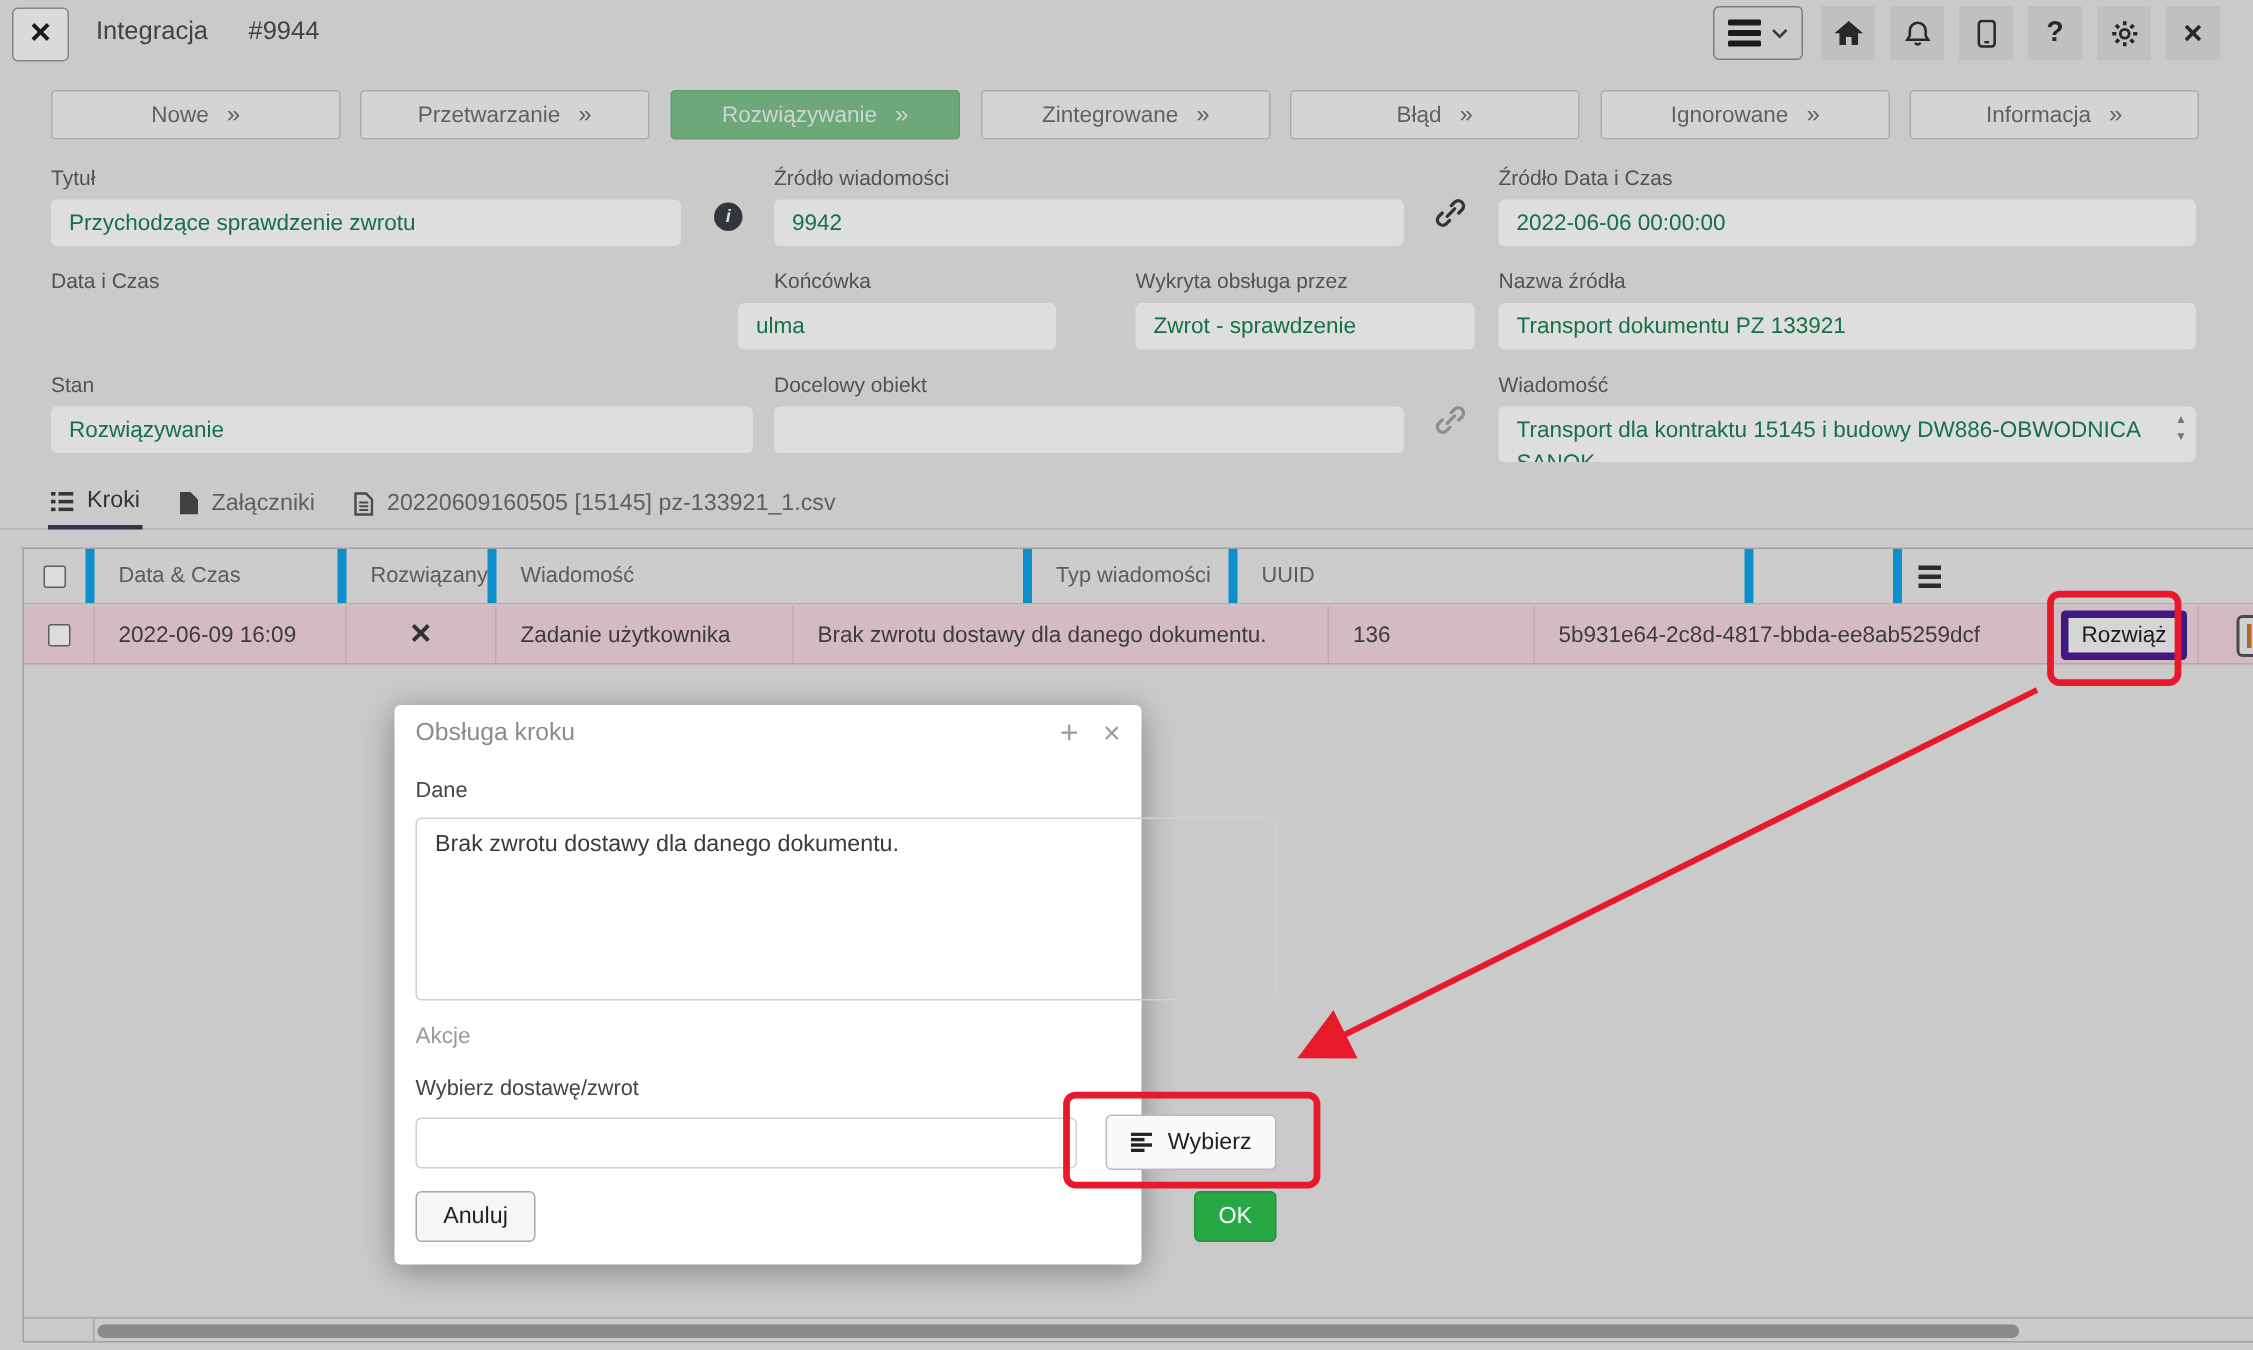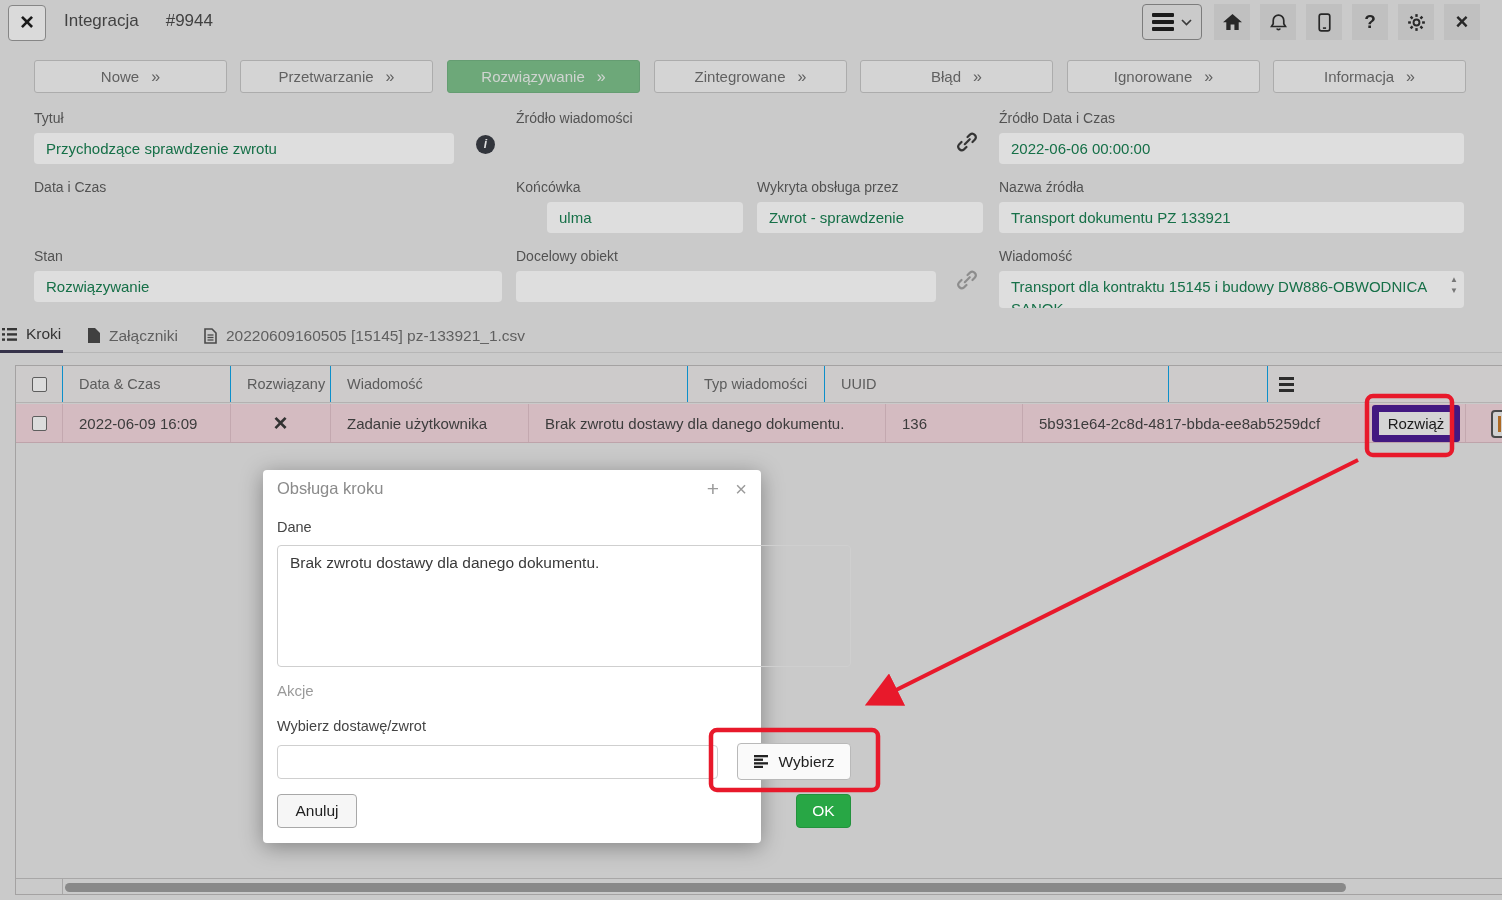--- a/index.html
+++ b/index.html
@@ -36,38 +36,38 @@
   .info-badge { width:19px; height:19px; border-radius:50%; background:#3a3d46; color:#fff; font-size:12px;
                 font-weight:700; text-align:center; line-height:19px; font-style:italic; cursor:pointer; }
   .msg-area { background:#fff; border-radius:4px; padding:5px 26px 0 12px; font-size:15px; color:#1a8153;
               line-height:22px; height:37px; overflow:hidden; }
   .spinner { position:absolute; right:6px; top:5px; display:flex; flex-direction:column; gap:3px; color:#888;
              font-size:8px; line-height:8px; cursor:pointer; }
 
   
   .tabbar { left:0; top:318px; width:1502px; height:35px; border-bottom:1px solid #d2d2d2; }
   .tab { position:absolute; top:0; height:35px; display:flex; align-items:center; gap:9px; font-size:15.5px;
-         color:#6e6e6e; cursor:pointer; }
+         color:#6e6e6e; cursor:pointer;margin-left:32px; }
   .tab.active { color:#3c3c3c; border-bottom:3px solid #3f3a55; }
 
   
   .panel { left:15px; top:365px; width:1487px; height:530px; border-left:1px solid #bdbbbb; border-top:1px solid #bdbbbb;
            border-bottom:1px solid #bdbbbb; overflow:hidden; }
   .t-head { position:absolute; left:0; top:0; width:1487px; height:37px; display:flex; background:#eceaea;
             border-bottom:1px solid #cfcccc; }
-  .t-head .cell { border-right:1px solid #0ea5e9; display:flex; align-items:center; font-size:14.5px; color:#6a6a6a; padding-left:16px; }
+  .t-head .cell { border-right:6px solid #0ea5e9; display:flex; align-items:center; font-size:14.5px; color:#6a6a6a; padding-left:16px; }
   .t-row { position:absolute; left:0; top:38px; width:1487px; height:39px; display:flex; background:#f4d7de;
            border-bottom:1px solid #dbbcc4; }
   .t-row .cell { border-right:1px solid #e0c2ca; display:flex; align-items:center; font-size:15px; color:#464646; padding-left:16px; }
   .c0{width:47px; justify-content:center; padding-left:0 !important;}
   .c1{width:168px;} .c2{width:100px;} .c3{width:198px;} .c4{width:357px;} .c5{width:137px;} .c6{width:344px;}
   .c7{width:99px; padding-left:0 !important; justify-content:center;} .c8{width:37px; padding-left:0 !important; justify-content:center; border-right:none !important;}
   .chk { width:15px; height:15px; border:1.5px solid #6d6d6d; border-radius:2px; background:#fdfdfd; cursor:pointer; }
   .xglyph { font-size:24px; font-weight:700; color:#3a3a3a; line-height:20px; }
-  .resolve-btn { background:#f5f5f5; border:7px solid #4c1d95; border-radius:3px; padding:3px 9px;
+  .resolve-btn { background:#f5f5f5; border:5px solid #4c1d95; border-radius:3px; padding:3px 9px;
                  font-size:15px; color:#222; cursor:pointer; }
   .menu-ico { display:flex; flex-direction:column; gap:3px; cursor:pointer; }
   .menu-ico span { width:15px; height:3px; background:#333; }
   .edge-btn { position:absolute; left:1475px; top:44px; width:40px; height:28px; border:2px solid #555;
               border-radius:4px; background:#f1f1f1; display:flex; align-items:center; cursor:pointer; }
   .edge-btn i { display:block; width:3px; height:16px; background:#c87a2a; margin-left:5px; }
 
   .scrollrow { position:absolute; left:0; top:512px; width:1487px; height:17px; border-top:1px solid #c2c0c0; }
   .corner { position:absolute; left:0; top:0; width:47px; height:17px; border-right:1px solid #c2c0c0; }
   .hthumb { position:absolute; left:49px; top:4px; width:1281px; height:9px; border-radius:5px; background:#9e9e9e; cursor:grab; }
@@ -181,37 +181,38 @@
   <div class="abs status-btn" style="left:1273px">
       <span>Informacja</span>
       <span class="chev">»</span>
     </div>
 
   <div class="abs f-label" style="left:34px; top:110px">Tytuł</div>
   <div class="abs f-field" style="left:34px; top:133px; width:420px">Przychodzące sprawdzenie zwrotu</div>
   <div class="abs info-badge" style="left:476px; top:135px">i</div>
 
   <div class="abs f-label" style="left:516px; top:110px">Źródło wiadomości</div>
+  <div class="abs f-field" style="left:516px; top:133px; width:420px">9942</div>
   <div class="abs" style="left:956px; top:131px">
     <svg width="22" height="22" viewBox="0 0 20 20">
         <g fill="none" stroke="#3c3c3c" stroke-width="2" stroke-linecap="round">
           <path d="M8 12 L12.5 7.5"></path>
           <path d="M10.5 5.5 l2.2-2.2 a3.2 3.2 0 0 1 4.5 4.5 l-2.2 2.2"></path>
           <path d="M9.5 14.5 l-2.2 2.2 a3.2 3.2 0 0 1 -4.5-4.5 l2.2-2.2"></path>
         </g>
       </svg>
   </div>
 
   <div class="abs f-label" style="left:999px; top:110px">Źródło Data i Czas</div>
   <div class="abs f-field" style="left:999px; top:133px; width:465px">2022-06-06 00:00:00</div>
 
   <div class="abs f-label" style="left:34px; top:179px">Data i Czas</div>
 
   <div class="abs f-label" style="left:516px; top:179px">Końcówka</div>
-  <div class="abs f-field" style="left:547px; top:202px; width:196px">ulma</div>
+  <div class="abs f-field" style="left:492px; top:202px; width:212px">ulma</div>
 
   <div class="abs f-label" style="left:757px; top:179px">Wykryta obsługa przez</div>
   <div class="abs f-field" style="left:757px; top:202px; width:226px">Zwrot - sprawdzenie</div>
 
   <div class="abs f-label" style="left:999px; top:179px">Nazwa źródła</div>
   <div class="abs f-field" style="left:999px; top:202px; width:465px">Transport dokumentu PZ 133921</div>
 
   <div class="abs f-label" style="left:34px; top:248px">Stan</div>
   <div class="abs f-field" style="left:34px; top:271px; width:468px">Rozwiązywanie</div>
 

